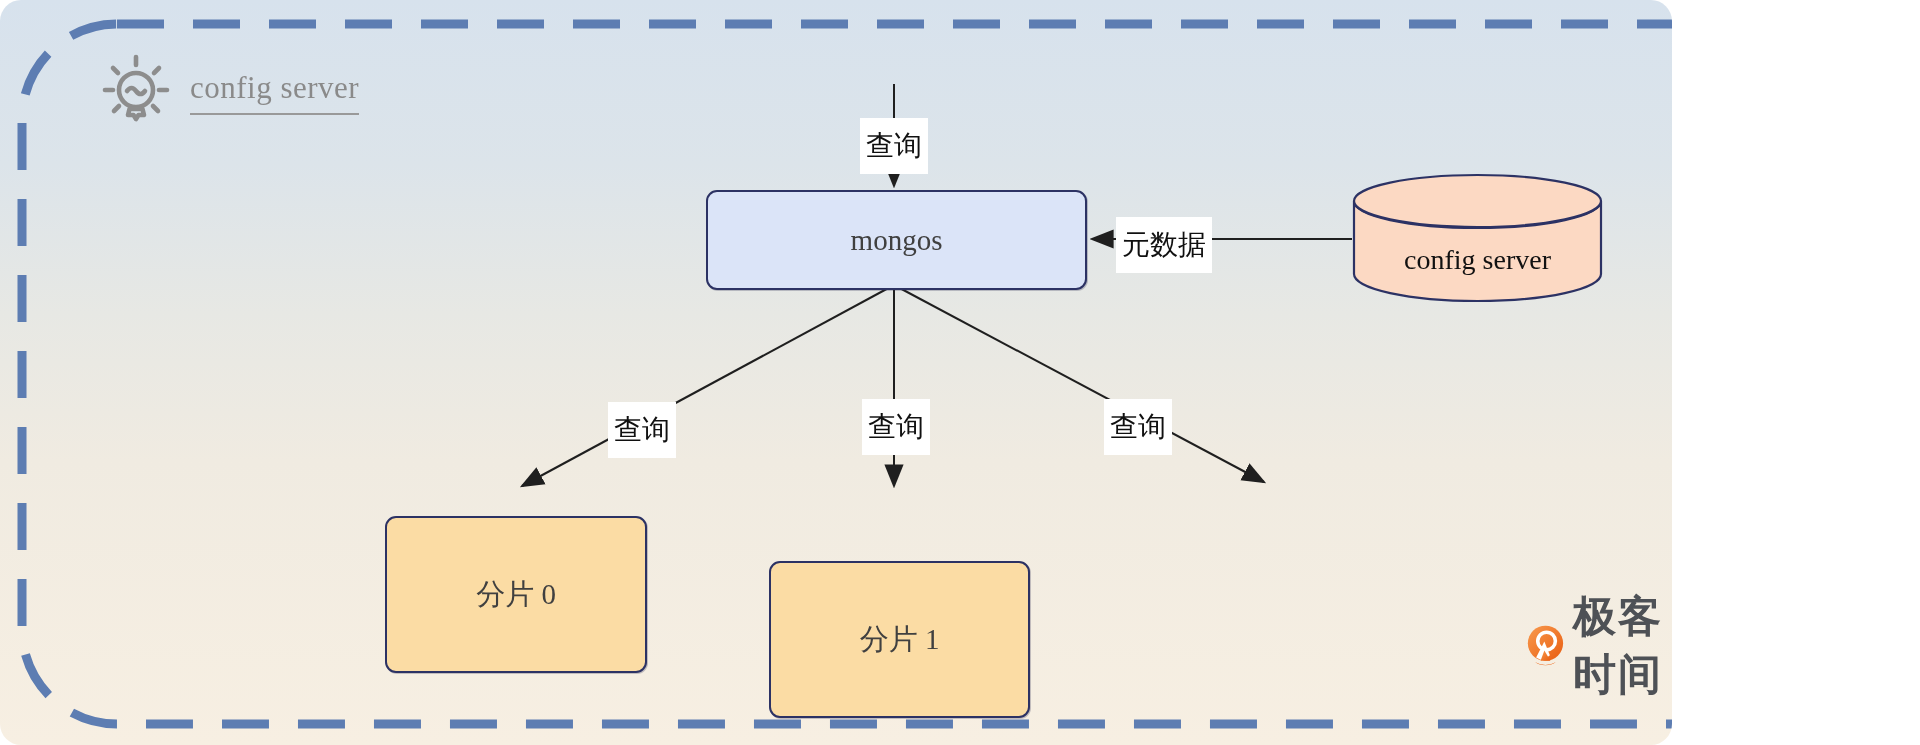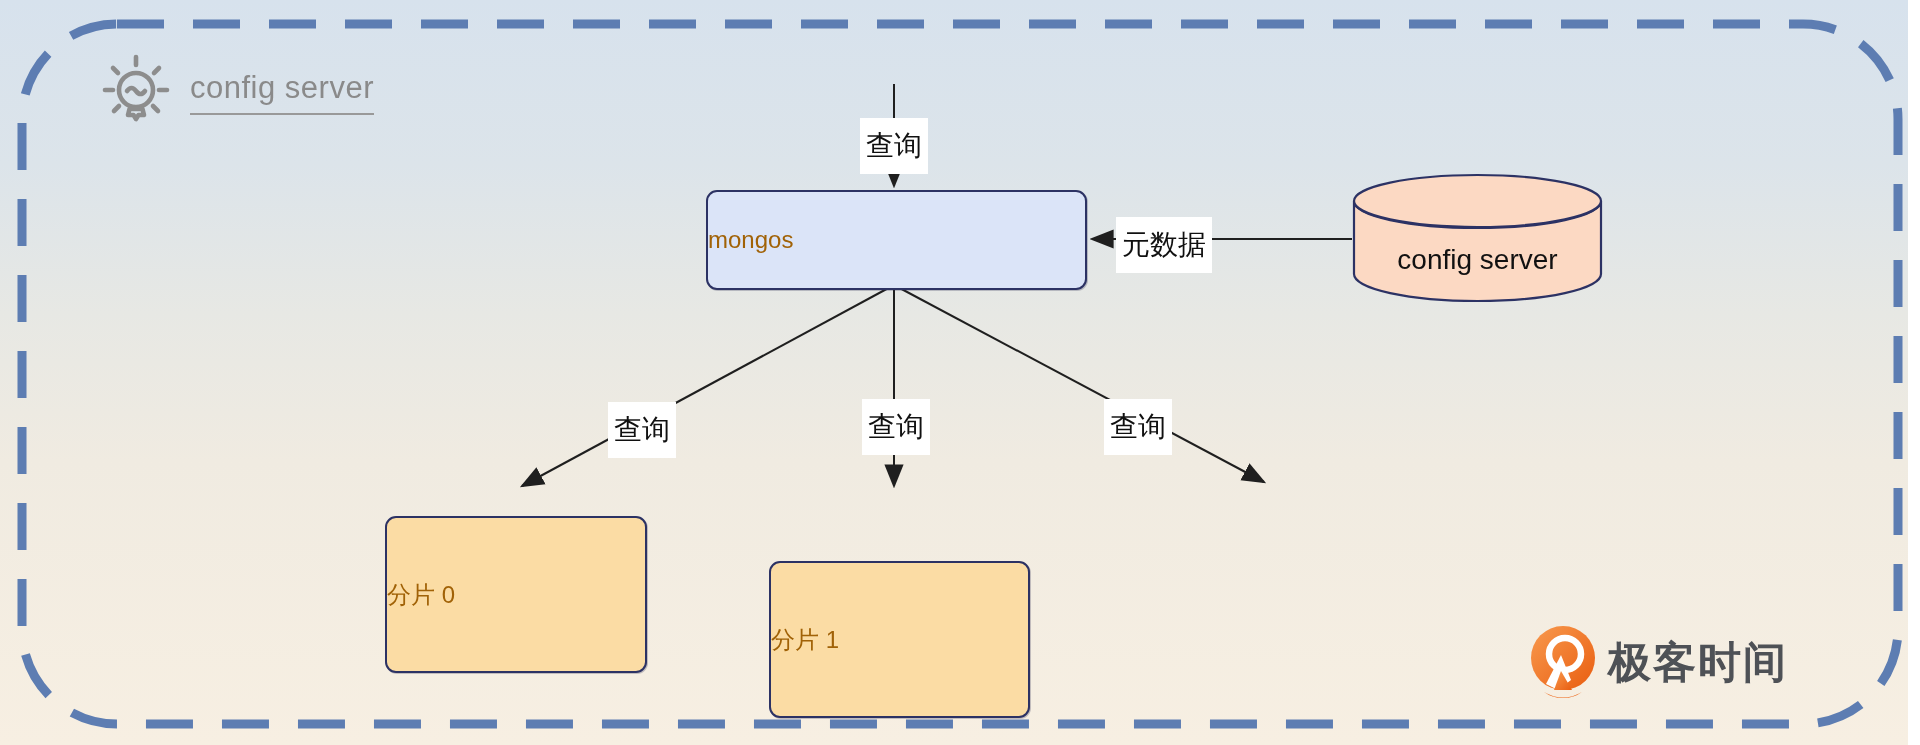--- a/index.html
+++ b/index.html
@@ -1,25 +1,26 @@
 <!DOCTYPE html>
 <html><head>
 <meta charset="utf-8">
 <style>
   html,body{margin:0;padding:0;background:#fff;}
   .canvas{
-    position:relative;width:1908px;height:745px;overflow:hidden;
-    font-family:Liberation Sans, sans-serif;
+    position:relative;width:1672px;height:745px;overflow:hidden;
+    font-family:Liberation Serif, serif;
     background:linear-gradient(180deg,#d7e2ed 0%,#dce4ea 22%,#e7e8e4 42%,#f0ebe1 62%,#f7efe2 100%);
+    border-radius:21px;
   }
   .overlay{position:absolute;left:0;top:0;pointer-events:none;}
   .node{
-    position:absolute;display:flex;align-items:center;justify-content:flex-start;
-    border:2px solid #2c3264;border-radius:11px;color:#a16207;
-    font-size:24px;box-shadow:1px 1px 0 rgba(40,40,80,.25);
+    position:absolute;display:flex;align-items:center;justify-content:center;
+    border:2px solid #2c3264;border-radius:11px;color:#404040;
+    font-size:29px;box-shadow:1px 1px 0 rgba(40,40,80,.25);
   }
   .mongos{left:706px;top:190px;width:377px;height:96px;background:#dbe4f8;}
   .shard{background:#fbdca4;width:258px;height:153px;top:516px;}
   .shard0{left:385px;}
   .shard1{left:769px;width:257px;margin-top:45px;}
   .shard2{left:1153px;}
   .cylinder{position:absolute;left:1352px;top:172px;width:251px;height:132px;}
   .cylinder .cyl-label{
     position:absolute;left:0;top:56px;width:100%;height:64px;
     display:flex;align-items:center;justify-content:center;
@@ -35,21 +36,21 @@
   .lbl-query-mid{left:862px;top:399px;}
   .lbl-query-right{left:1104px;top:399px;}
   .hint{
     position:absolute;left:98px;top:52px;display:flex;align-items:center;gap:16px;
   }
   .hint-text{
     color:#8a8a8a;font-size:31px;letter-spacing:.5px;
     border-bottom:2px solid #999;padding-bottom:7px;
   }
   .logo{
-    position:absolute;left:1524px;top:624px;display:flex;align-items:center;gap:6px;
+    position:absolute;left:1524px;top:588px;display:flex;align-items:center;gap:6px;
   }
   .logo-text{
     color:#4e5156;font-size:43px;font-weight:bold;letter-spacing:2px;
   }
 </style>
 </head>
 <body>
 
 <div class="canvas">
 

